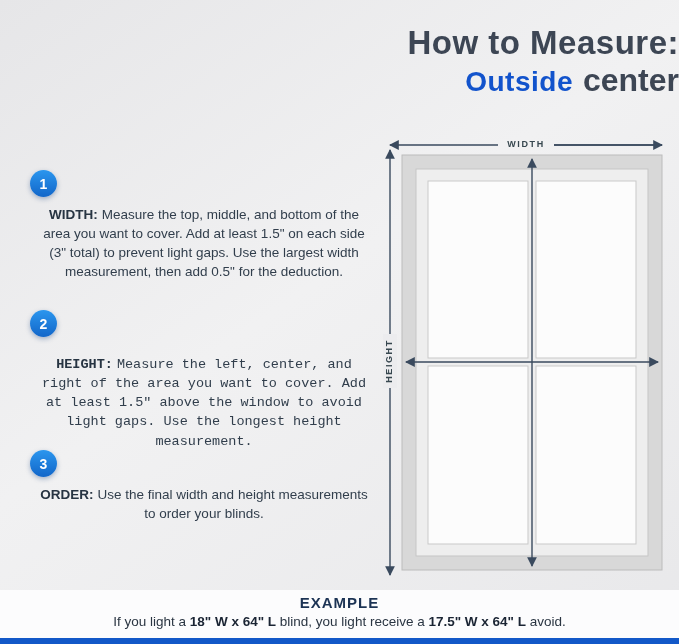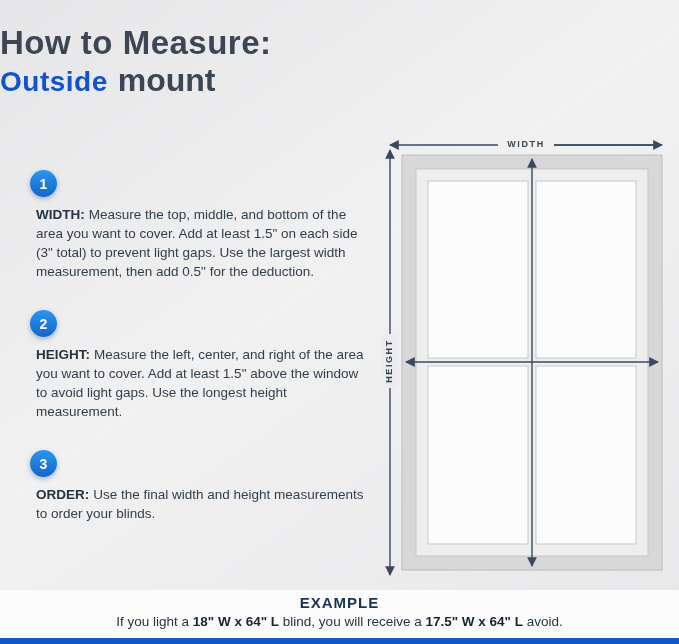--- a/index.html
+++ b/index.html
@@ -10,21 +10,21 @@
   }
   .canvas {
     position: relative;
     width: 679px;
     height: 644px;
     overflow: hidden;
     background: linear-gradient(145deg, #e6e6e8 0%, #f1f1f2 45%, #e8e8ea 100%);
   }
 
   
-  .header { position: absolute; top: 24px; left: 0; width: 100%; text-align: left; }
+  .header { position: absolute; top: 24px; left: 0; width: 100%; text-align: right; }
   .title-line1 {
     font-size: 33px; font-weight: 700; color: #3d4654; letter-spacing: .5px;
   }
   .title-line2 { margin-top: 2px; line-height: 1.05; }
   .title-accent {
     font-size: 28px; font-weight: 800; color: #1253cc; letter-spacing: .5px;
   }
   .title-rest {
     font-size: 32px; font-weight: 700; color: #3d4654; margin-left: 10px;
   }
@@ -36,24 +36,24 @@
     background: linear-gradient(180deg, #2b96ee 0%, #1266c9 100%);
     color: #ffffff; font-weight: 700; font-size: 14px;
     display: flex; align-items: center; justify-content: center;
     box-shadow: 0 2px 5px rgba(20, 60, 120, 0.35);
   }
   .badge-1 { top: 170px; left: 30px; }
   .badge-2 { top: 310px; left: 30px; }
   .badge-3 { top: 450px; left: 30px; }
   .step-text {
     position: absolute; left: 36px; width: 336px;
-    font-size: 13.5px; line-height: 1.42; color: #313e4c;
+    font-size: 13.5px; line-height: 1.42; color: #313e4c; text-align: center;
   }
   .text-1 { top: 205px; }
-  .text-2 { top: 345px; }
+  .text-2 { top: 355px; font-family: Liberation Mono, monospace; }
   .text-3 { top: 485px; }
   .step-text strong { font-weight: 700; color: #273442; margin-right: 4px; }
 
   
   .diagram { position: absolute; top: 132px; left: 378px; width: 290px; height: 452px; }
   .dim-label {
     font-size: 9px; font-weight: 700; letter-spacing: 1.6px; fill: #37474f;
     font-family: "Liberation Sans", sans-serif;
   }
 
@@ -75,21 +75,21 @@
   }
 </style>
 </head>
 <body>
 
 <div class="canvas">
 
   <div class="header">
     <div class="title-line1">How to Measure:</div>
     <div class="title-line2">
-      <span class="title-accent">Outside</span><span class="title-rest">mount</span>
+      <span class="title-accent">Outside</span><span class="title-rest">center</span>
     </div>
   </div>
 
   <div class="step-badge badge-1">1</div>
   <p class="step-text text-1">
     <strong>WIDTH:</strong><span>Measure the top, middle, and bottom of the area you want to cover. Add at least 1.5" on each side (3" total) to prevent light gaps. Use the largest width measurement, then add 0.5" for the deduction.</span>
   </p>
 
   <div class="step-badge badge-2">2</div>
   <p class="step-text text-2">
@@ -127,18 +127,18 @@
 
     <line x1="12" y1="256" x2="12" y2="18" stroke="#3a4a5e" stroke-width="1.4" marker-end="url(#arrow)"></line>
     <line x1="12" y1="256" x2="12" y2="443" stroke="#3a4a5e" stroke-width="1.4" marker-end="url(#arrow)"></line>
     <rect x="5" y="202" width="14" height="54" fill="#ececee"></rect>
     <text class="dim-label" x="12" y="229" text-anchor="middle" dominant-baseline="middle" transform="rotate(-90 12 229)">HEIGHT</text>
   </svg>
 
   <div class="footer-band">
     <div class="example-heading">EXAMPLE</div>
     <div class="example-line">
-      <span>If you light a </span><b>18" W x 64" L</b><span> blind, you will receive a </span><b>17.5" W x 64" L</b><span> avoid.</span>
+      <span>If you light a </span><b>18" W x 64" L</b><span> blind, you light receive a </span><b>17.5" W x 64" L</b><span> avoid.</span>
     </div>
   </div>
   <div class="footer-bar"></div>
 
 </div>
 
 </body></html>

